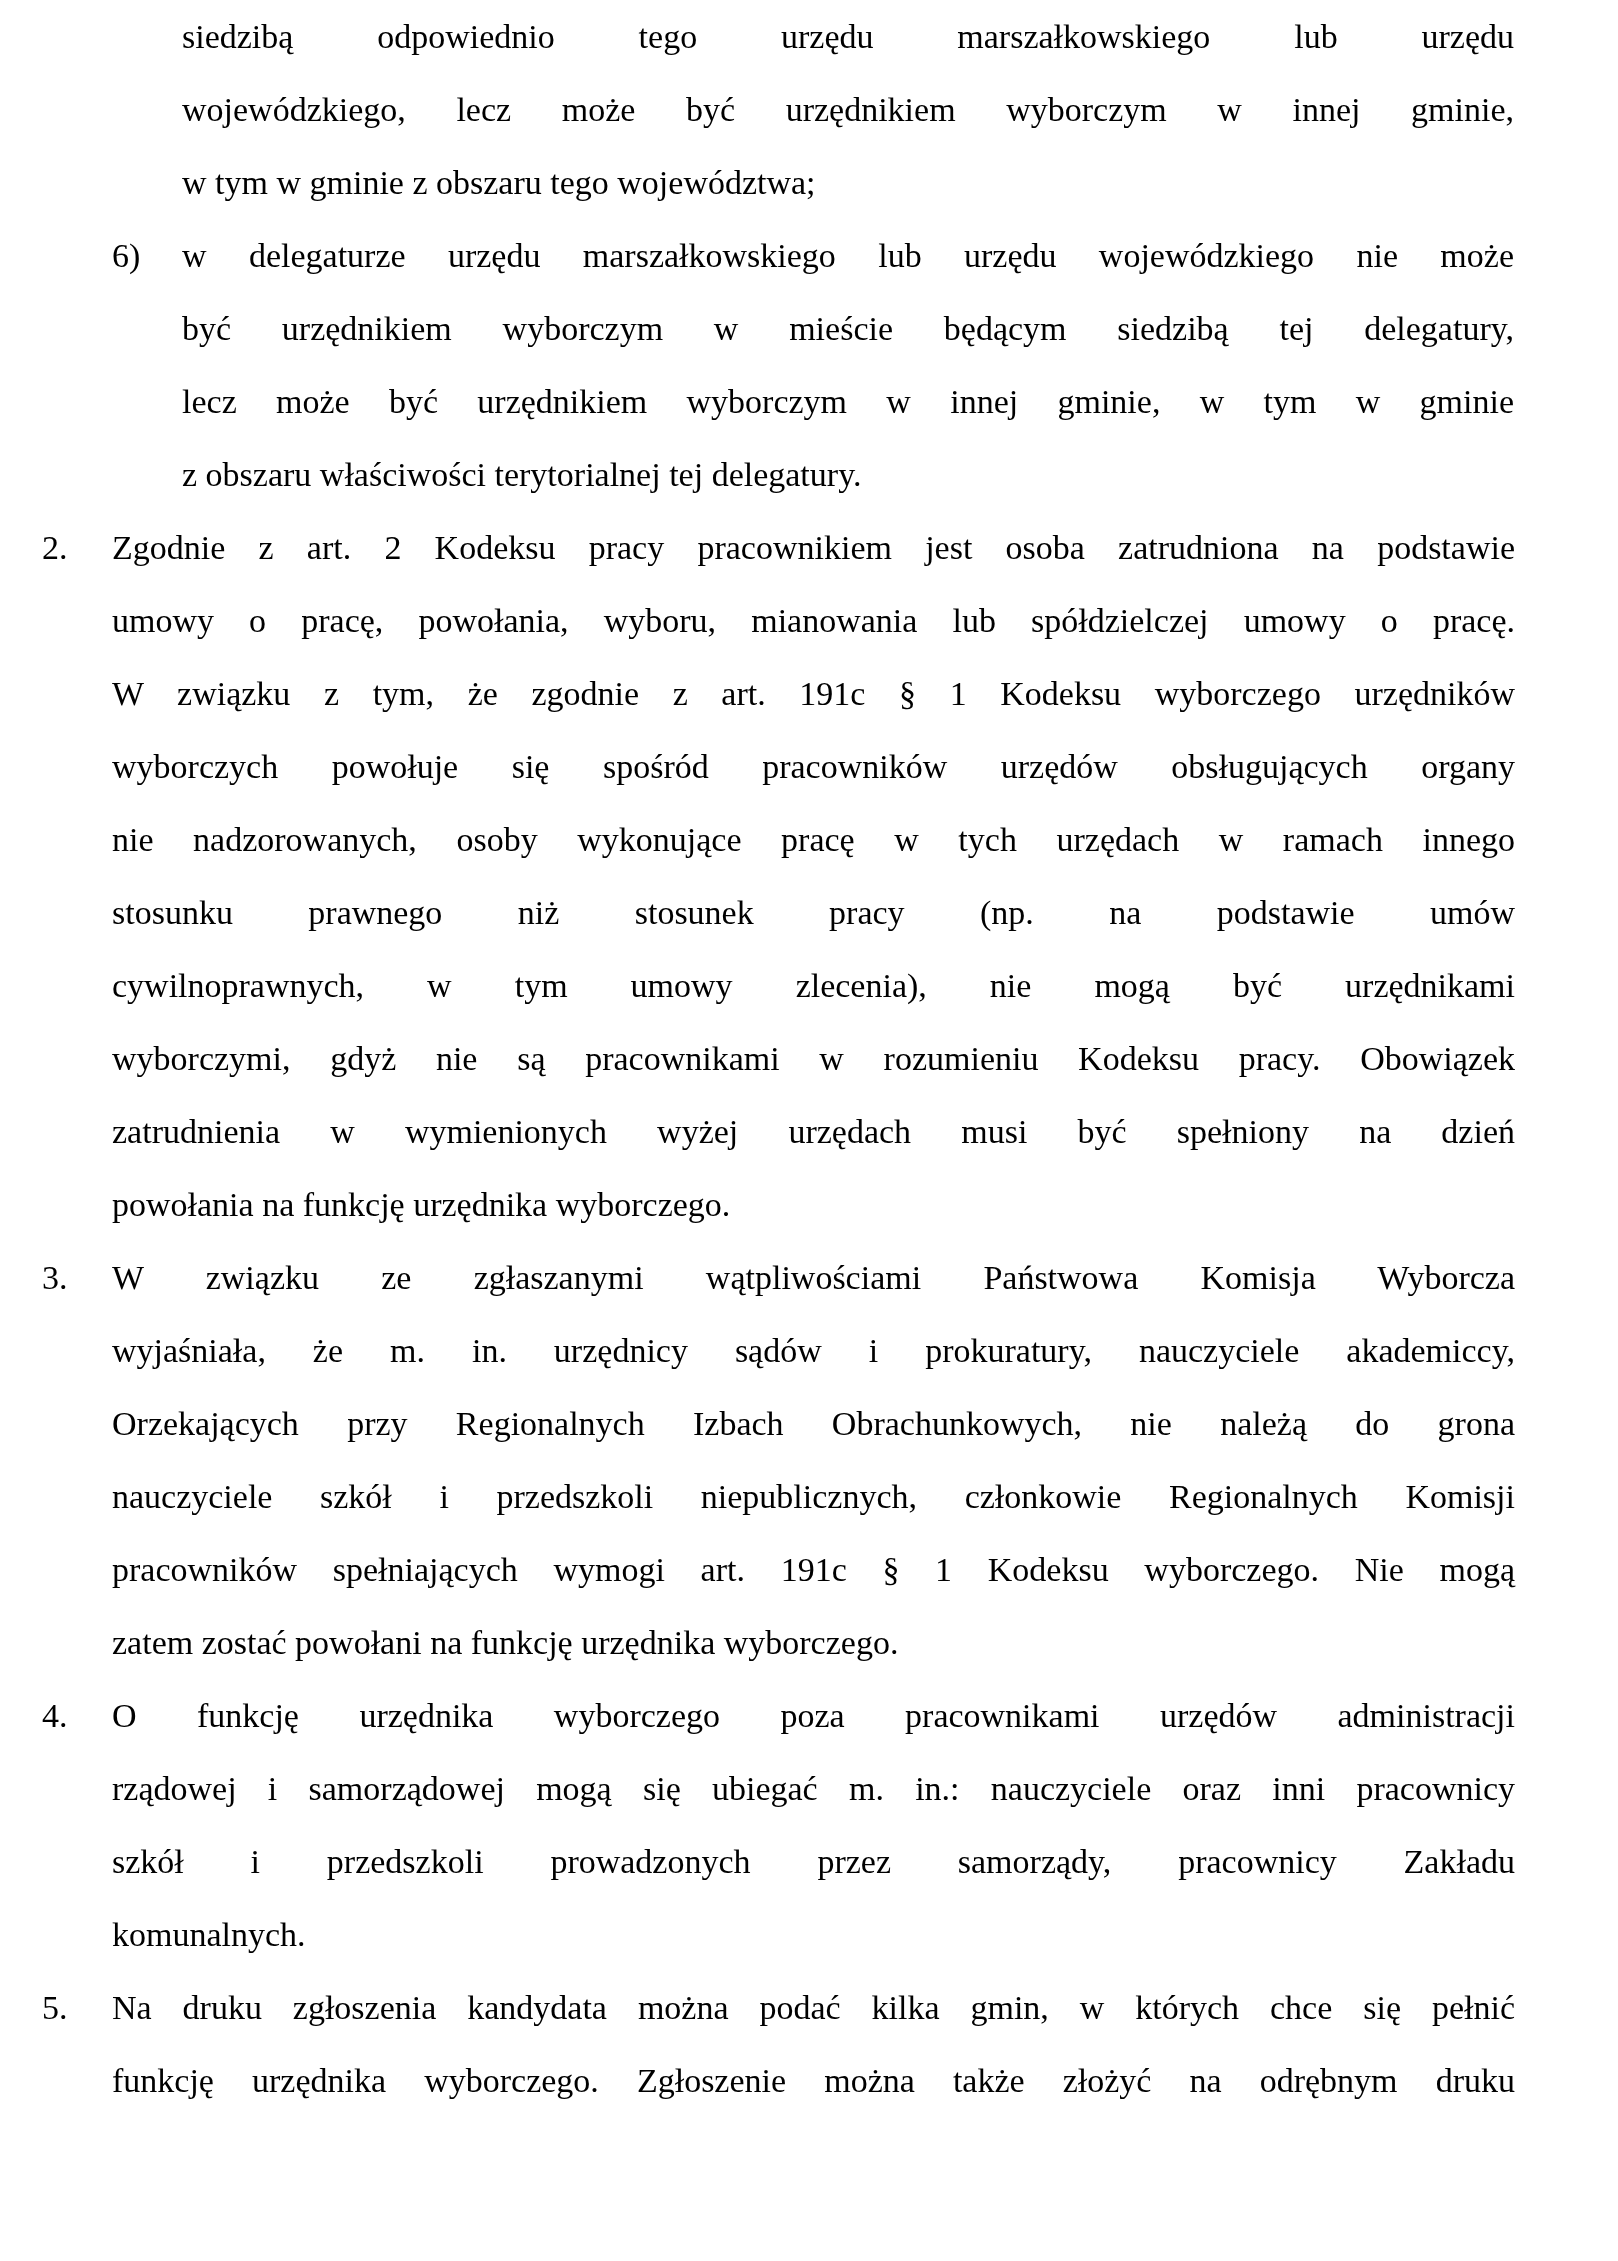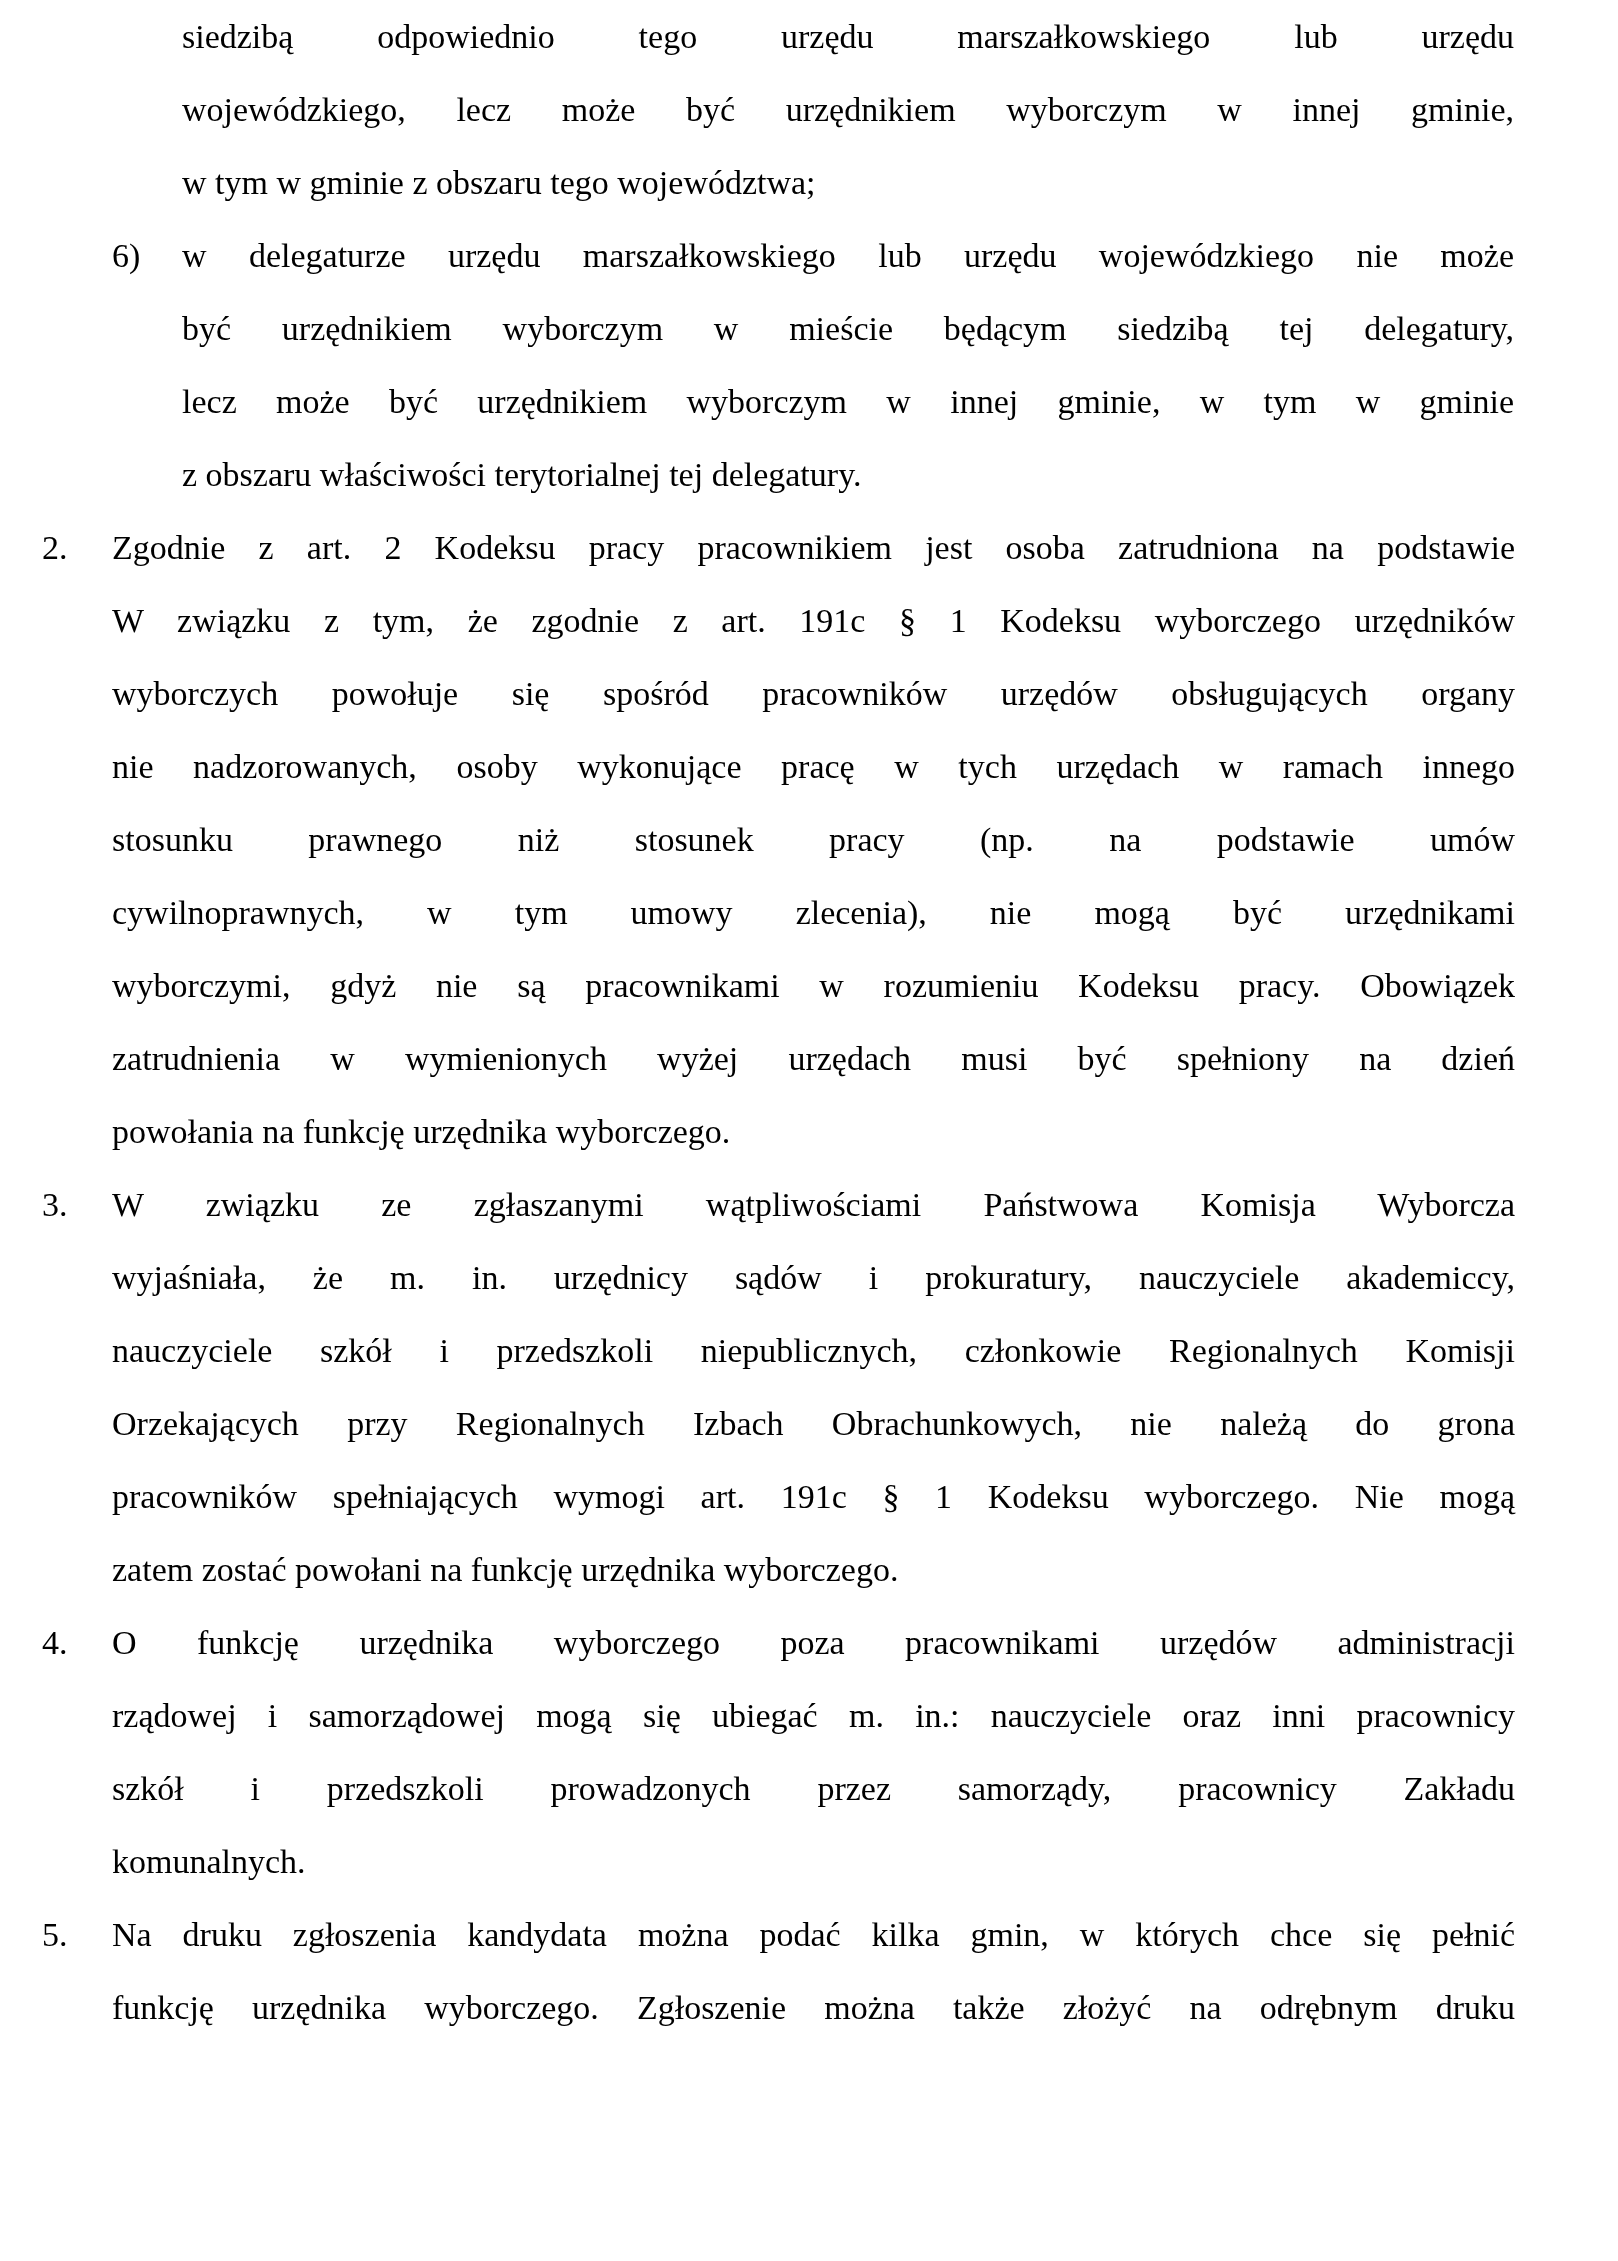--- a/index.html
+++ b/index.html
@@ -46,34 +46,35 @@
         <div class="line l"><span>w tym w gminie z obszaru tego województwa;</span></div>
       </div>
       <div class="para sub">
         <div class="line j"><span class="marker">6)</span><span>w delegaturze urzędu marszałkowskiego lub urzędu wojewódzkiego nie może</span></div>
         <div class="line j"><span>być urzędnikiem wyborczym w mieście będącym siedzibą tej delegatury,</span></div>
         <div class="line j"><span>lecz może być urzędnikiem wyborczym w innej gminie, w tym w gminie</span></div>
         <div class="line l"><span>z obszaru właściwości terytorialnej tej delegatury.</span></div>
       </div>
       <div class="para item">
         <div class="line j"><span class="marker">2.</span><span>Zgodnie z art. 2 Kodeksu pracy </span><b>pracownikiem</b><span> jest osoba zatrudniona na podstawie</span></div>
+        <div class="line j"><span>umowy o pracę, powołania, wyboru, mianowania lub spółdzielczej umowy o pracę.</span></div>
         <div class="line j"><span>W związku z tym, że zgodnie z art. 191c § 1 Kodeksu wyborczego urzędników</span></div>
         <div class="line j"><span>wyborczych powołuje się </span><b>spośród pracowników</b><span> urzędów obsługujących organy</span></div>
         <div class="line j"><span>nie nadzorowanych, </span><b>osoby wykonujące pracę w tych urzędach w ramach innego</b></div>
         <div class="line j"><b>stosunku prawnego niż stosunek pracy (np. na podstawie umów</b></div>
         <div class="line j"><b>cywilnoprawnych, w tym umowy zlecenia), nie mogą być urzędnikami</b></div>
         <div class="line j"><b>wyborczymi</b><span>, gdyż nie są pracownikami w rozumieniu Kodeksu pracy. </span><b>Obowiązek</b></div>
         <div class="line j"><b>zatrudnienia</b><span> w wymienionych wyżej urzędach </span><b>musi być spełniony na dzień</b></div>
         <div class="line l"><b>powołania na funkcję urzędnika wyborczego</b><span>.</span></div>
       </div>
       <div class="para item">
         <div class="line j"><span class="marker">3.</span><span>W związku ze zgłaszanymi wątpliwościami Państwowa Komisja Wyborcza</span></div>
         <div class="line j"><span>wyjaśniała, że m. in. urzędnicy sądów i prokuratury, nauczyciele akademiccy,</span></div>
+        <div class="line j"><span>Orzekających przy Regionalnych Izbach Obrachunkowych, nie należą do grona</span></div>
         <div class="line j"><span>nauczyciele szkół i przedszkoli niepublicznych, członkowie Regionalnych Komisji</span></div>
-        <div class="line j"><span>Orzekających przy Regionalnych Izbach Obrachunkowych, nie należą do grona</span></div>
         <div class="line j"><span>pracowników spełniających wymogi art. 191c § 1 Kodeksu wyborczego. Nie mogą</span></div>
         <div class="line l"><span>zatem zostać powołani na funkcję urzędnika wyborczego.</span></div>
       </div>
       <div class="para item">
         <div class="line j"><span class="marker">4.</span><span>O funkcję urzędnika wyborczego poza pracownikami urzędów administracji</span></div>
         <div class="line j"><span>rządowej i samorządowej mogą się ubiegać m. in.: nauczyciele oraz inni pracownicy</span></div>
         <div class="line j"><span>szkół i przedszkoli prowadzonych przez samorządy, pracownicy Zakładu</span></div>
         <div class="line l"><span>komunalnych.</span></div>
       </div>
       <div class="para item">

